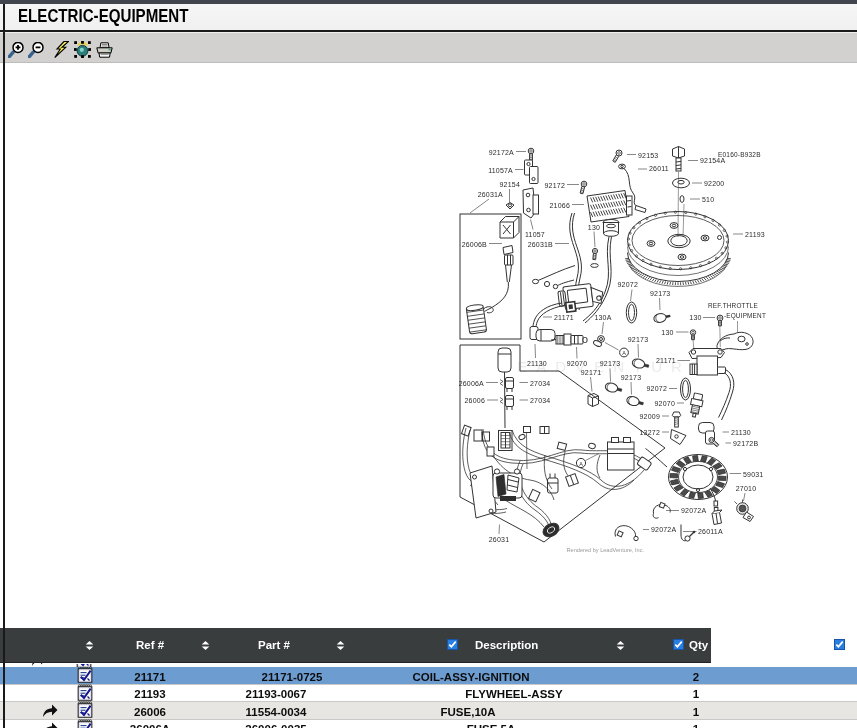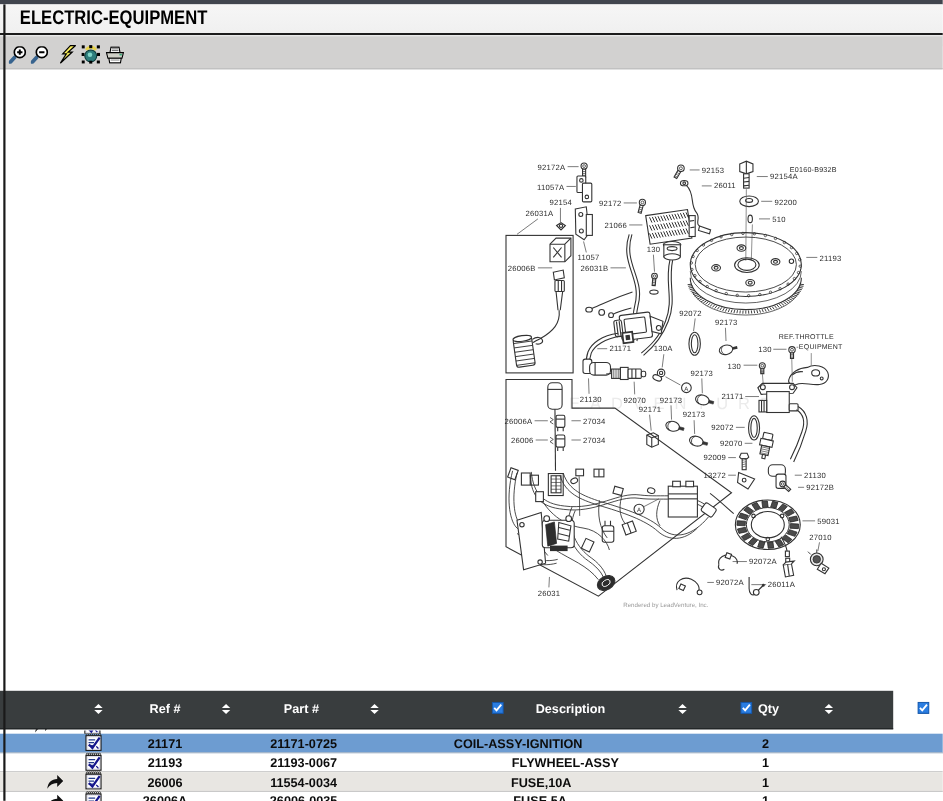--- a/index.html
+++ b/index.html
@@ -5,21 +5,21 @@
 #topbar{position:absolute;left:0;top:0;width:857px;height:4px;background:#41454e;}
 #title{position:absolute;left:0;top:4px;width:857px;height:38px;
 background:linear-gradient(#f6f6f6,#ededed);}
 #title span{position:absolute;left:18px;top:2px;font-size:18px;font-weight:bold;color:#000;
 letter-spacing:0px;transform:scaleX(0.84);transform-origin:0 0;}
 #titleline{position:absolute;left:0;top:29.5px;width:857px;height:2px;background:#1c1c1c;}
 #toolbar{position:absolute;left:0;top:31.5px;width:857px;height:29px;background:#d2d1d0;
 border-top:1px solid #efefef;border-bottom:1px solid #bdbdbd;}
 .ticon{position:absolute;top:9px;}
 #leftline{position:absolute;left:2.5px;top:4px;width:2.5px;height:724px;background:#1a1a1a;z-index:50;}
-#thead{position:absolute;left:0;top:628px;width:812px;height:34px;background:#393d3e;color:#fff;
+#thead{position:absolute;left:0;top:628px;width:711px;height:34px;background:#393d3e;color:#fff;
 font-size:11.5px;font-weight:bold;border-bottom:1.5px solid #1f2223;}
 #thead .h{position:absolute;top:11px;}
 .row{position:absolute;left:0;width:857px;height:16.5px;font-size:11.5px;font-weight:bold;
 color:#0c0c0c;border-bottom:1px solid #c9c9c9;}
 .row .c{position:absolute;top:3.5px;text-align:center;}
 </style></head><body>
 <div id="topbar"></div>
 <div id="title">
     <span>ELECTRIC-EQUIPMENT</span>
   </div>
@@ -665,21 +665,21 @@
       </svg></span>
 <span class="h" style="left:258px">Part #</span>
 <span class="h" style="left:336px"><svg width="9" height="9" viewBox="0 0 9 9" style="vertical-align:middle">
         <path d="M4.5,0 L8.3,3.6 L0.7,3.6 Z" fill="#fff"></path>
         <path d="M4.5,9 L8.3,5.4 L0.7,5.4 Z" fill="#fff"></path>
       </svg></span>
 <span class="h" style="left:447px;top:10px"><svg width="11" height="11" viewBox="0 0 11 11" style="vertical-align:middle">
         <rect x="0.5" y="0.5" width="10" height="10" fill="#2a7de1" stroke="#1556a8"></rect>
         <path d="M2.3,5.6 L4.4,7.8 L8.7,2.6" fill="none" stroke="#fff" stroke-width="1.7"></path>
       </svg></span>
-<span class="h" style="left:487px">Description</span>
+<span class="h" style="left:475px">Description</span>
 <span class="h" style="left:616px"><svg width="9" height="9" viewBox="0 0 9 9" style="vertical-align:middle">
         <path d="M4.5,0 L8.3,3.6 L0.7,3.6 Z" fill="#fff"></path>
         <path d="M4.5,9 L8.3,5.4 L0.7,5.4 Z" fill="#fff"></path>
       </svg></span>
 <span class="h" style="left:673px;top:10px"><svg width="11" height="11" viewBox="0 0 11 11" style="vertical-align:middle">
         <rect x="0.5" y="0.5" width="10" height="10" fill="#2a7de1" stroke="#1556a8"></rect>
         <path d="M2.3,5.6 L4.4,7.8 L8.7,2.6" fill="none" stroke="#fff" stroke-width="1.7"></path>
       </svg></span>
 <span class="h" style="left:689px">Qty</span>
 <span class="h" style="left:749px"><svg width="9" height="9" viewBox="0 0 9 9" style="vertical-align:middle">
@@ -703,21 +703,21 @@
         <circle cx="9.8" cy="1.7" r="1" fill="none" stroke="#333" stroke-width="0.8"></circle>
         <circle cx="11.65" cy="1.7" r="1" fill="none" stroke="#333" stroke-width="0.8"></circle>
         <circle cx="13.500000000000002" cy="1.7" r="1" fill="none" stroke="#333" stroke-width="0.8"></circle>
         <line x1="3.5" y1="6.6" x2="9.5" y2="6.6" stroke="#223a8c" stroke-width="1.1"></line>
         <line x1="3.5" y1="9.2" x2="8.5" y2="9.2" stroke="#223a8c" stroke-width="1.1"></line>
         <line x1="3.5" y1="11.8" x2="7.5" y2="11.8" stroke="#223a8c" stroke-width="1.1"></line>
         <path d="M3.8,10.8 L7,14 L13.6,4.6" fill="none" stroke="#15158c" stroke-width="2"></path>
         <line x1="10.5" y1="12.5" x2="12.5" y2="14.5" stroke="#15158c" stroke-width="1.2"></line>
       </svg></span>
     <span class="c" style="left:100px;width:100px">21171</span>
-    <span class="c" style="left:216px;width:120px">21171-0725</span>
+    <span class="c" style="left:232px;width:120px">21171-0725</span>
     <span class="c" style="left:371px;width:200px">COIL-ASSY-IGNITION</span>
     <span class="c" style="left:646px;width:100px">2</span>
   </div>
 <div class="row" style="top:684.5px;background:#ffffff">
     <span style="position:absolute;left:77px;top:-1px"><svg width="16" height="17" viewBox="0 0 16 17">
         <rect x="1.2" y="2.8" width="13.6" height="13.4" fill="#fdfdfd" stroke="#1a1a1a" stroke-width="1.1"></rect>
         <rect x="2.3" y="3.9" width="11.4" height="11.2" fill="none" stroke="#d8d8e8" stroke-width="0.8"></rect>
         <circle cx="2.4" cy="1.7" r="1" fill="none" stroke="#333" stroke-width="0.8"></circle>
         <circle cx="4.25" cy="1.7" r="1" fill="none" stroke="#333" stroke-width="0.8"></circle>
         <circle cx="6.1" cy="1.7" r="1" fill="none" stroke="#333" stroke-width="0.8"></circle>
@@ -751,21 +751,21 @@
         <circle cx="11.65" cy="1.7" r="1" fill="none" stroke="#333" stroke-width="0.8"></circle>
         <circle cx="13.500000000000002" cy="1.7" r="1" fill="none" stroke="#333" stroke-width="0.8"></circle>
         <line x1="3.5" y1="6.6" x2="9.5" y2="6.6" stroke="#223a8c" stroke-width="1.1"></line>
         <line x1="3.5" y1="9.2" x2="8.5" y2="9.2" stroke="#223a8c" stroke-width="1.1"></line>
         <line x1="3.5" y1="11.8" x2="7.5" y2="11.8" stroke="#223a8c" stroke-width="1.1"></line>
         <path d="M3.8,10.8 L7,14 L13.6,4.6" fill="none" stroke="#15158c" stroke-width="2"></path>
         <line x1="10.5" y1="12.5" x2="12.5" y2="14.5" stroke="#15158c" stroke-width="1.2"></line>
       </svg></span>
     <span class="c" style="left:100px;width:100px">26006</span>
     <span class="c" style="left:216px;width:120px">11554-0034</span>
-    <span class="c" style="left:392px;width:200px">FUSE,10A</span>
+    <span class="c" style="left:368px;width:200px">FUSE,10A</span>
     <span class="c" style="left:646px;width:100px">1</span>
   </div>
 <div class="row" style="top:719.5px;background:#ffffff">
     <span style="position:absolute;left:42px;top:2px"><svg width="16" height="14" viewBox="0 0 16 14">
         <path d="M1,13 C1.5,7 5,4.5 10,4.2 L10,0.5 L15.5,6 L10,11.5 L10,7.8 C6,8 3,9.5 1,13 Z" fill="#111"></path>
       </svg></span>
     <span style="position:absolute;left:77px;top:-1px"><svg width="16" height="17" viewBox="0 0 16 17">
         <rect x="1.2" y="2.8" width="13.6" height="13.4" fill="#fdfdfd" stroke="#1a1a1a" stroke-width="1.1"></rect>
         <rect x="2.3" y="3.9" width="11.4" height="11.2" fill="none" stroke="#d8d8e8" stroke-width="0.8"></rect>
         <circle cx="2.4" cy="1.7" r="1" fill="none" stroke="#333" stroke-width="0.8"></circle>

